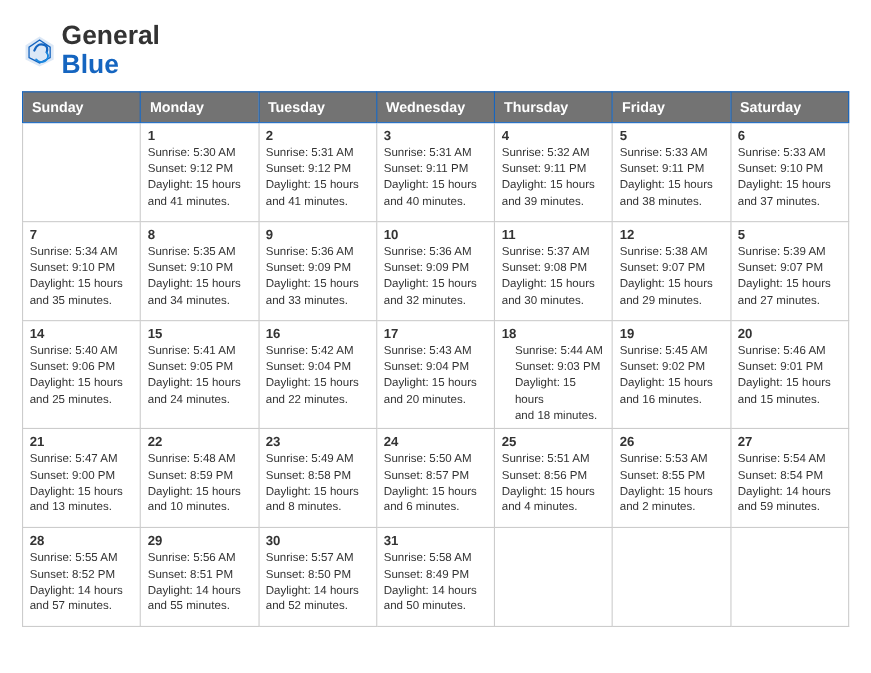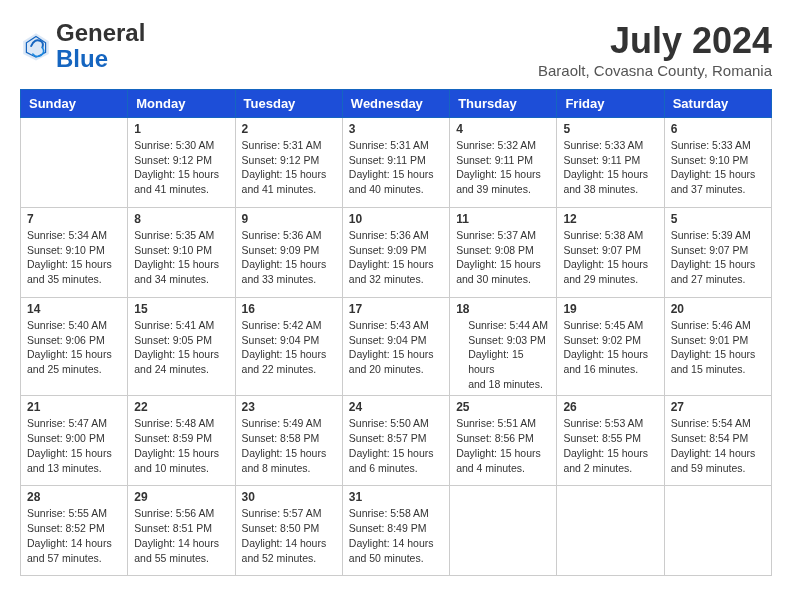--- a/index.html
+++ b/index.html
@@ -43,21 +43,21 @@
     .location-title {
       font-size: 15px;
       color: #555;
     }
     .calendar-table {
       width: 100%;
       border-collapse: collapse;
       border: 1px solid #ccc;
     }
     .calendar-table th {
-      background-color: #1d4ed8;
+      background-color: #737373;
       color: white;
       padding: 6px 8px;
       text-align: left;
       font-size: 13px;
       border: 1px solid #1565c0;
     }
     .calendar-table td {
       border: 1px solid #ccc;
       vertical-align: top;
       padding: 4px 6px;
@@ -90,24 +90,20 @@
       <path d="M14,20 Q18,10 26,14 Q30,16 28,22" fill="none" stroke="#1565c0" stroke-width="2.5" stroke-linecap="round"></path>
       <path d="M28,22 Q32,28 26,32 Q20,35 16,30" fill="none" stroke="#1a88e0" stroke-width="2" stroke-linecap="round"></path>
     </svg>
     <div>
       <div class="logo-text">
         <span class="logo-general">General</span><br>
         <span class="logo-blue">Blue</span>
       </div>
     </div>
   </div>
-  <div class="title-section">
-    <div class="month-title">July 2024</div>
-    <div class="location-title">Baraolt, Covasna County, Romania</div>
-  </div>
 </div>
 
 <table class="calendar-table">
   <thead>
     <tr>
     <th>Sunday</th>
         <th>Monday</th>
         <th>Tuesday</th>
         <th>Wednesday</th>
         <th>Thursday</th>

